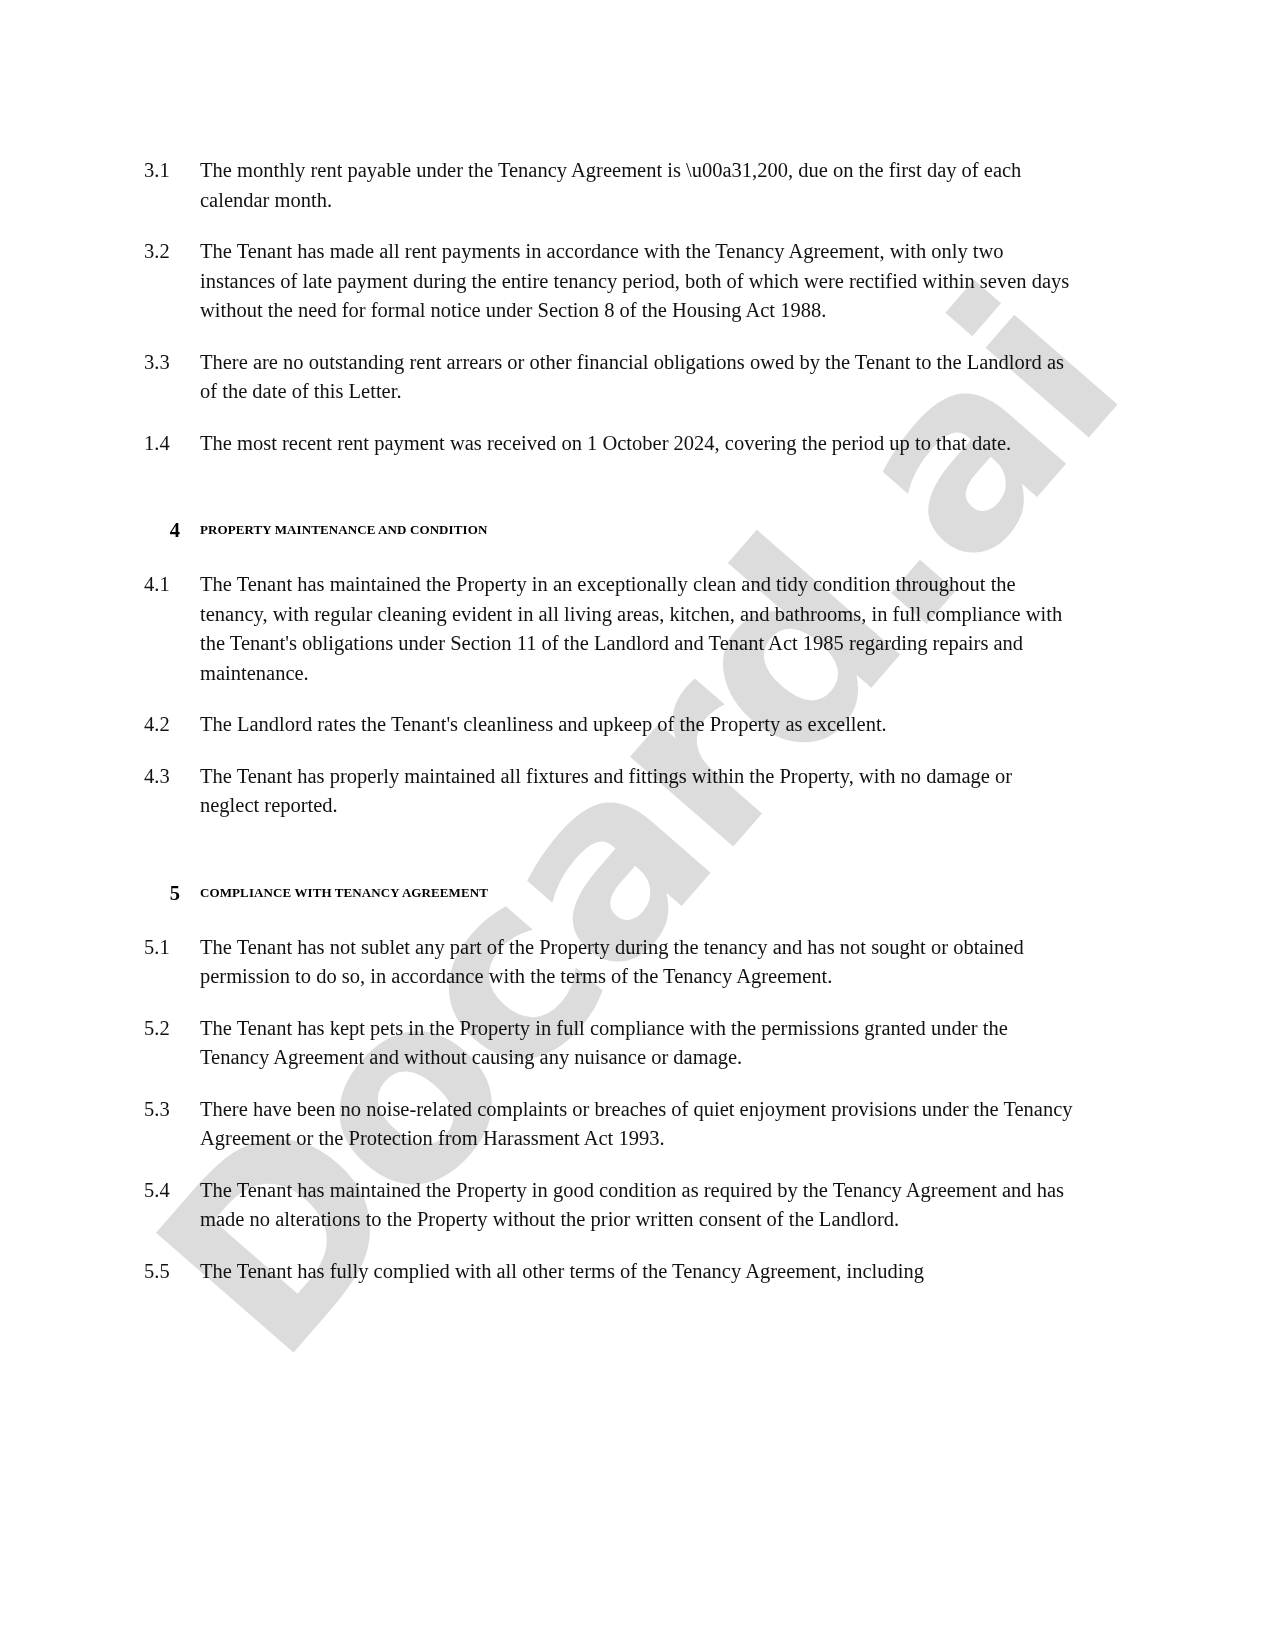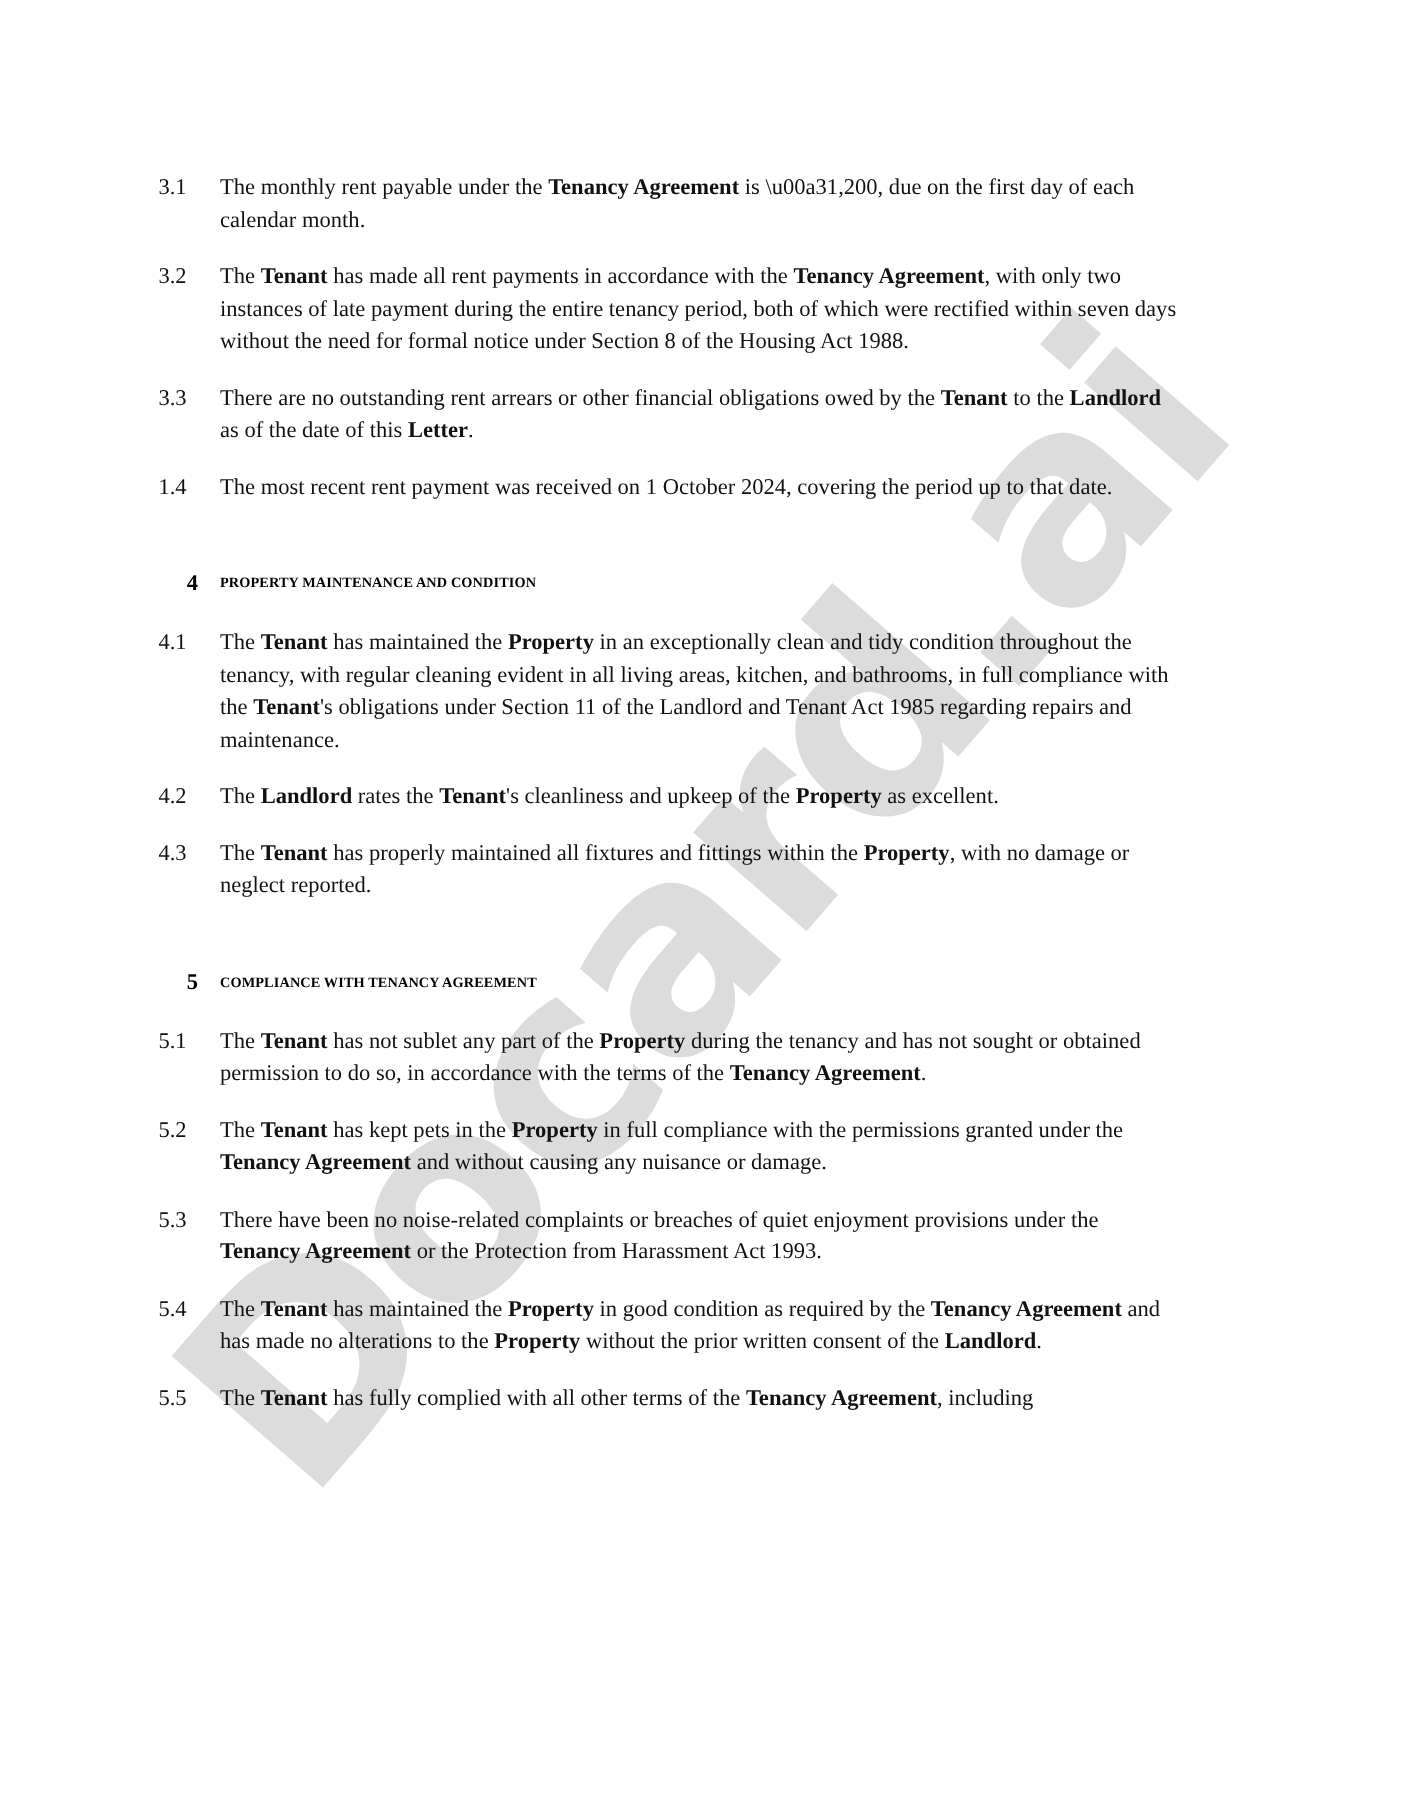--- a/index.html
+++ b/index.html
@@ -74,21 +74,21 @@
     color: #111111;
   }
   .clause-text {
     flex: 1 1 auto;
     font-size: 20.5px;
     line-height: 29.5px;
     color: #111111;
     text-align: left;
   }
   .clause-text b {
-    font-weight: 700;
+    font-weight: 400;
     text-align: center;
   }
 
   .section-head {
     display: flex;
     align-items: flex-start;
     margin-top: 58px;
     margin-bottom: 26px;
   }
   .section-num {

